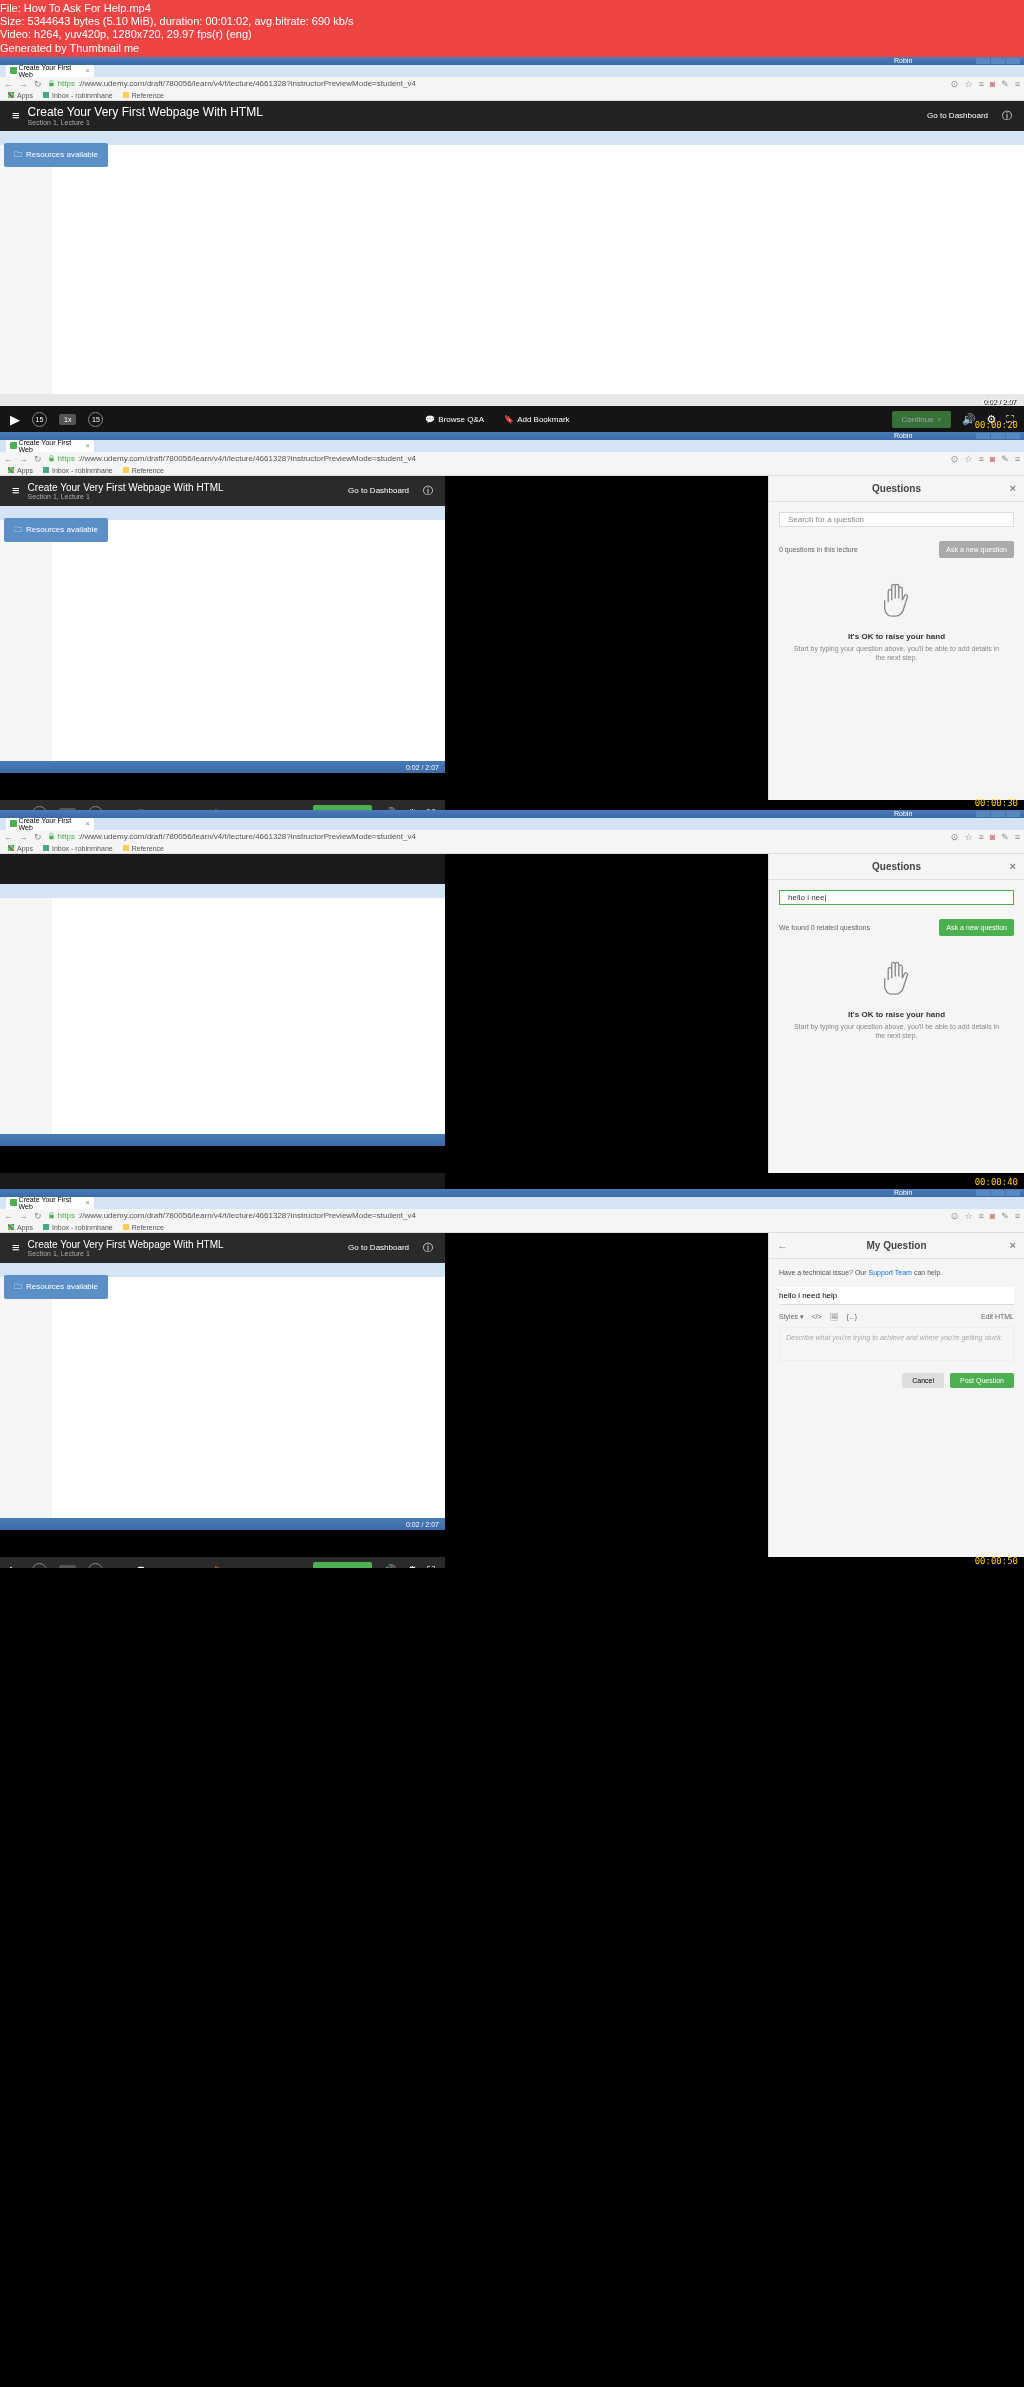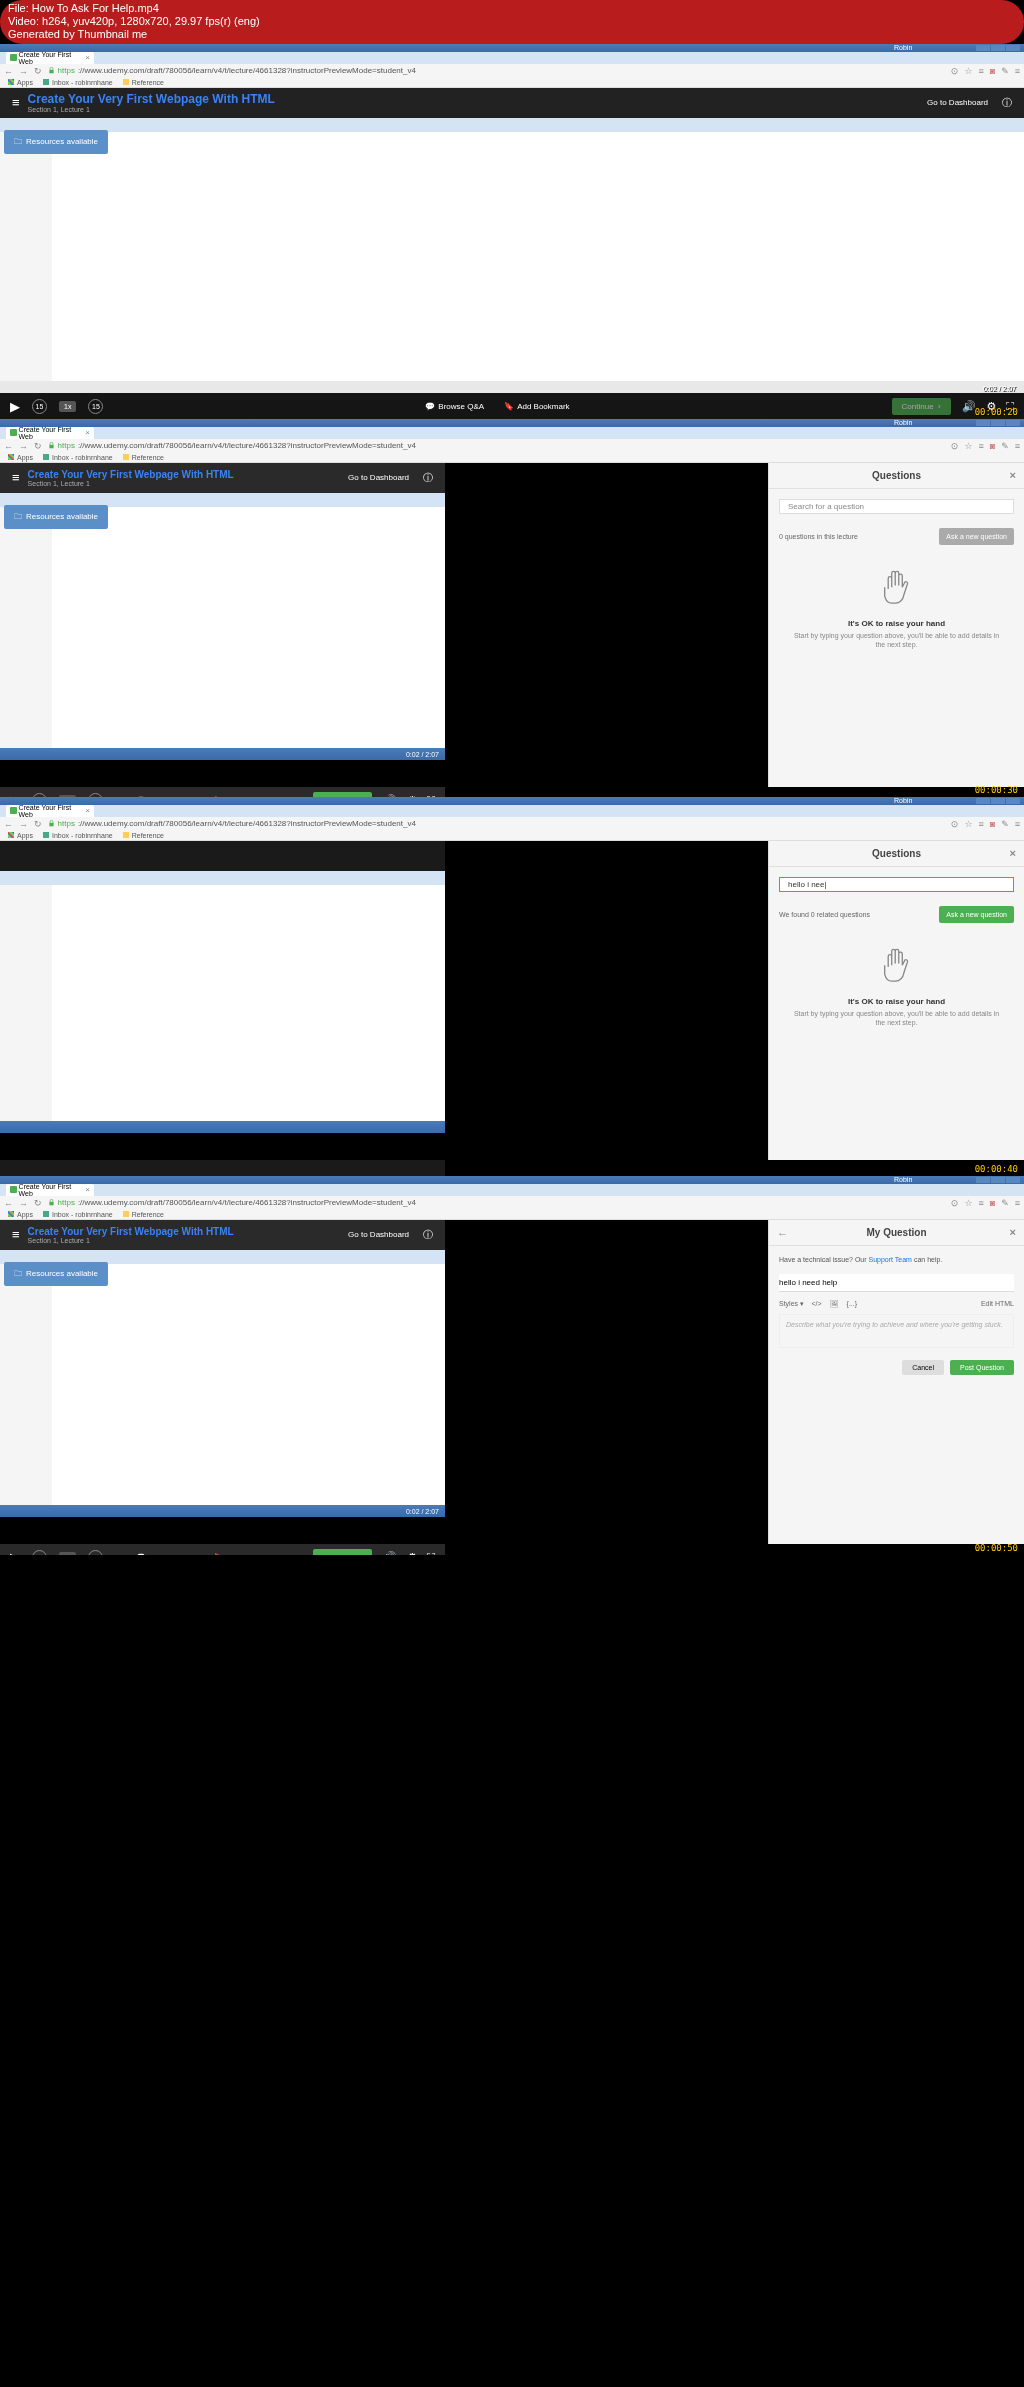--- a/index.html
+++ b/index.html
@@ -1,17 +1,17 @@
 <!DOCTYPE html>
 <html><head>
 <meta charset="utf-8">
 <style>
 * { margin: 0; padding: 0; box-sizing: border-box; font-family: Arial, sans-serif; }
 body { background: #000; width: 1024px; }
-.info-header { background: #b91c1c; color: #fff; font-size: 11px; padding: 2px 8px; line-height: 1.2; font-family: monospace; border-radius: 32px; }
+.info-header { background: #ef4444; color: #fff; font-size: 11px; padding: 2px 0; line-height: 1.2; font-family: monospace; }
 .frame { position: relative; width: 1024px; overflow: hidden; }
 .frame1 { height: 375px; }
 .frame2 { height: 378px; }
 .frame3 { height: 379px; }
 .frame4 { height: 379px; }
 .win-titlebar { background: linear-gradient(#4a7cb8, #3a6aa8); height: 8px; display: flex; justify-content: flex-end; align-items: center; padding: 0 4px; }
 .win-btn { width: 14px; height: 6px; background: #5888c0; margin-left: 1px; font-size: 6px; color: #fff; }
 .win-user { color: #fff; font-size: 7px; margin-right: auto; margin-left: 890px; }
 .browser-tab-bar { background: #d4e4f5; height: 12px; display: flex; padding-left: 6px; }
 .browser-tab { background: #fff; height: 12px; width: 88px; font-size: 7px; display: flex; align-items: center; padding: 0 4px; border-radius: 2px 2px 0 0; gap: 2px; }
@@ -27,21 +27,21 @@
 .nav-icons { display: flex; gap: 6px; }
 .bookmarks-bar { background: #f5f5f5; height: 10px; display: flex; align-items: center; padding: 0 8px; gap: 10px; font-size: 7px; color: #555; border-bottom: 1px solid #ddd; }
 .bm-item { display: flex; align-items: center; gap: 3px; }
 .bm-icon { width: 6px; height: 6px; background: #ccc; }
 .video-area { background: #1a1a1a; position: relative; }
 .video-area.f1 { height: 305px; }
 .video-area.f234 { height: 297px; width: 445px; float: left;}
 .course-header { background: #2a2a2a; height: 30px; display: flex; align-items: center; padding: 0 12px; justify-content: space-between; }
 .course-menu { color: #fff; font-size: 13px; margin-right: 8px; }
 .course-title-wrap { flex: 1; }
-.course-title { color: #3b82f6; font-size: 12px; font-weight: bold; }
+.course-title { color: #ffffff; font-size: 12px; font-weight: normal; }
 .course-sub { color: #aaa; font-size: 7px; }
 .dashboard-btn { color: #fff; font-size: 8px; }
 .info-icon { color: #fff; margin-left: 14px; font-size: 10px; }
 .video-content { position: relative; height: calc(100% - 30px); background: #e8e8e8; }
 .resources-btn { position: absolute; top: 12px; left: 4px; background: #5a8fc8; color: #fff; font-size: 8px; padding: 5px 10px; border-radius: 2px; display: flex; align-items: center; gap: 4px; }
 .video-controls { background: #2a2a2a; height: 27px; display: flex; align-items: center; padding: 0 10px; gap: 12px; color: #fff; clear: both; }
 .play-btn { font-size: 13px; }
 .skip-btn { font-size: 11px; border: 1px solid #888; border-radius: 50%; width: 15px; height: 15px; display: flex; align-items: center; justify-content: center; font-size: 7px; }
 .speed-btn { background: #555; padding: 2px 5px; font-size: 7px; border-radius: 2px; }
 .vc-center { flex: 1; display: flex; justify-content: center; gap: 20px; }
@@ -85,20 +85,21 @@
 .inner-top { height: 14px; background: #d4e4f5; }
 .inner-white { position: absolute; top: 14px; left: 0; right: 0; bottom: 12px; background: #fff; }
 .inner-sidebar { position: absolute; left: 0; top: 14px; width: 52px; bottom: 12px; background: #f5f5f5; }
 .inner-task { position: absolute; bottom: 0; left: 0; right: 0; height: 12px; background: linear-gradient(#4a7cb8, #3a6aa8); }
 </style>
 </head>
 <body>
 
 <div class="info-header">
 <div>File: How To Ask For Help.mp4</div>
+<div>Size: 5344643 bytes (5.10 MiB), duration: 00:01:02, avg.bitrate: 690 kb/s</div>
 <div>Video: h264, yuv420p, 1280x720, 29.97 fps(r) (eng)</div>
 <div>Generated by Thumbnail me</div>
 </div>
 
 <div class="frame frame1">
 <div class="win-titlebar">
 <span class="win-user">Robin</span>
 <div class="win-btn"></div>
 <div class="win-btn"></div>
 <div class="win-btn"></div>

